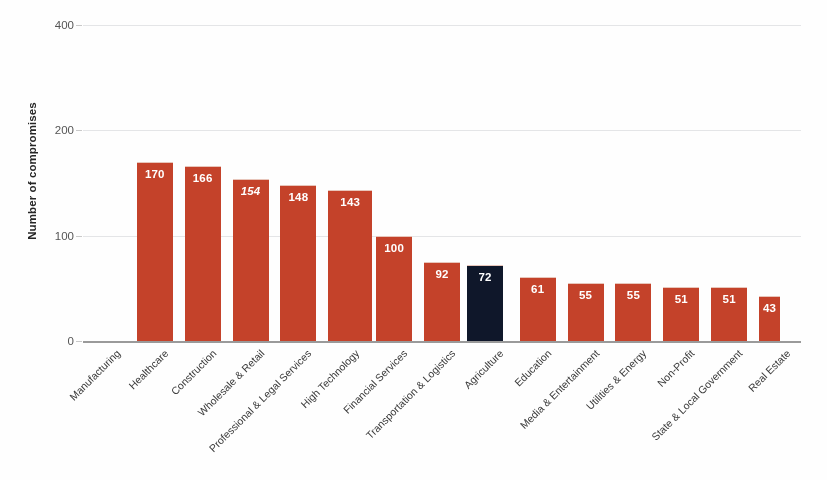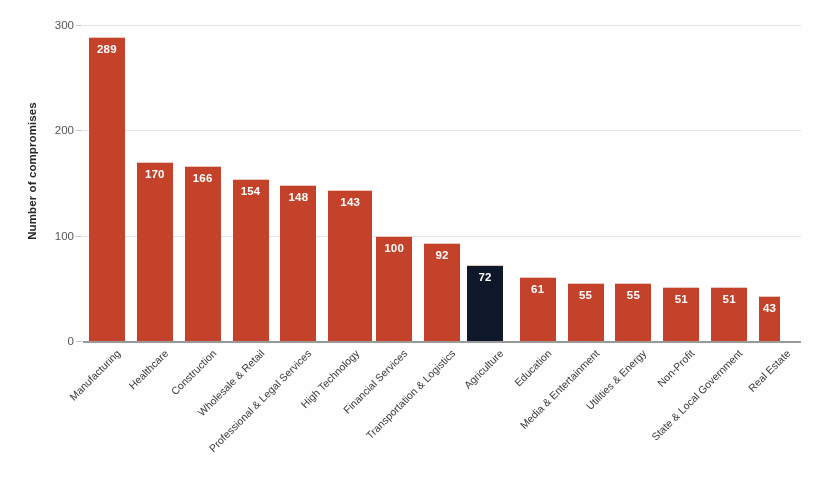--- a/index.html
+++ b/index.html
@@ -158,46 +158,43 @@
         <div class="gridline" style="top: 210.667px;">
           <div class="tick-dash"></div>
           <div class="tick-label">100</div>
         </div>
         <div class="gridline" style="top: 105.333px;">
           <div class="tick-dash"></div>
           <div class="tick-label">200</div>
         </div>
         <div class="gridline" style="top: 0px;">
           <div class="tick-dash"></div>
-          <div class="tick-label">300</div>
+          <div class="tick-label">400</div>
         </div>
       </div>
     <div class="bars-layer" id="bars">
-        <div class="bar" title="Manufacturing: 289" style="left: 5.93333px; width: 36px; height: 304.413px; background: rgb(196, 66, 42);">
-          <div class="bar-value">289</div>
-        </div>
         <div class="bar" title="Healthcare: 170" style="left: 53.8px; width: 36px; height: 179.067px; background: rgb(196, 66, 42);">
           <div class="bar-value">170</div>
         </div>
         <div class="bar" title="Construction: 166" style="left: 101.667px; width: 36px; height: 174.853px; background: rgb(196, 66, 42);">
           <div class="bar-value">166</div>
         </div>
-        <div class="bar" title="Wholesale &amp; Retail: 154" style="left: 149.533px; width: 36px; height: 162.213px; background: rgb(196, 66, 42);">
+        <div class="bar" title="Wholesale &amp; Retail: 154" style="left: 149.533px; width: 36px; height: 162.213px; background: rgb(196, 66, 42); font-style: italic;">
           <div class="bar-value">154</div>
         </div>
         <div class="bar" title="Professional &amp; Legal Services: 148" style="left: 197.4px; width: 36px; height: 155.893px; background: rgb(196, 66, 42);">
           <div class="bar-value">148</div>
         </div>
         <div class="bar" title="High Technology: 143" style="left: 245.267px; width: 36px; height: 150.627px; background: rgb(196, 66, 42); padding-left: 44px;">
           <div class="bar-value">143</div>
         </div>
         <div class="bar" title="Financial Services: 100" style="left: 293.133px; width: 36px; height: 105.333px; background: rgb(196, 66, 42);">
           <div class="bar-value">100</div>
         </div>
-        <div class="bar" title="Transportation &amp; Logistics: 92" style="left: 341px; width: 36px; height: 98px; background: rgb(196, 66, 42);">
+        <div class="bar" title="Transportation &amp; Logistics: 92" style="left: 341px; width: 36px; height: 79px; background: rgb(196, 66, 42);">
           <div class="bar-value">92</div>
         </div>
         <div class="bar" title="Agriculture: 72" style="left: 384px; width: 36px; height: 75.84px; background: #0f172a;">
           <div class="bar-value">72</div>
         </div>
         <div class="bar" title="Education: 61" style="left: 436.733px; width: 36px; height: 64.2533px; background: rgb(196, 66, 42);">
           <div class="bar-value">61</div>
         </div>
         <div class="bar" title="Media &amp; Entertainment: 55" style="left: 484.6px; width: 36px; height: 57.9333px; background: rgb(196, 66, 42);">
           <div class="bar-value">55</div>

